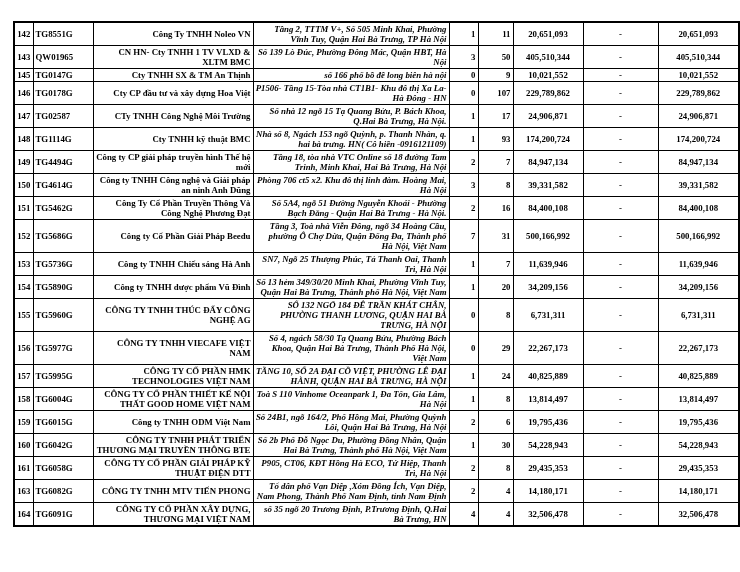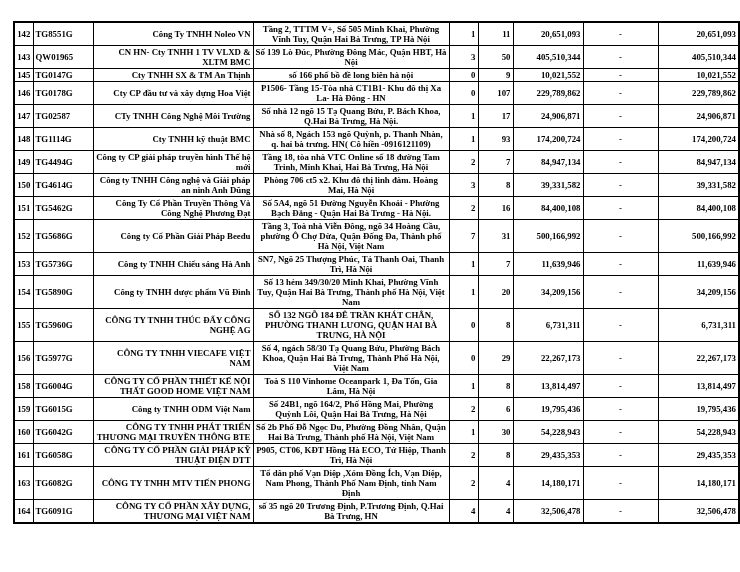--- a/index.html
+++ b/index.html
@@ -14,24 +14,24 @@
     line-height:10px;
     color:#000;
     padding:1px 2px;
     vertical-align:middle;
     overflow:hidden;
     word-wrap:break-word;
   }
   td.c-no{text-align:center;padding-left:3px;}
   td.c-code{text-align:left;}
   td.c-company{text-align:right;}
-  td.c-address{text-align:center;}
+  td.c-address{text-align:right;font-style:italic;}
   td.c-num{text-align:right;padding-right:3px;}
   td.c-dash{text-align:center;}
-  td.c-amt{text-align:right;padding-right:3px;}
+  td.c-amt{text-align:center;padding-right:3px;}
 </style>
 </head>
 <body>
 
 <div class="table-wrap">
   <table class="company-table">
     <colgroup>
       <col style="width:19px">
       <col style="width:60px">
       <col style="width:160px">
@@ -191,20 +191,31 @@
           <td class="c-code">TG5977G</td>
           <td class="c-company">CÔNG TY TNHH VIECAFE VIỆT NAM</td>
           <td class="c-address">Số 4, ngách 58/30 Tạ Quang Bửu, Phường Bách Khoa, Quận Hai Bà Trưng, Thành Phố Hà Nội, Việt Nam</td>
           <td class="c-num">0</td>
           <td class="c-num">29</td>
           <td class="c-amt">22,267,173</td>
           <td class="c-dash">-</td>
           <td class="c-amt">22,267,173</td>
         </tr>
         <tr>
+          <td class="c-no">157</td>
+          <td class="c-code">TG5995G</td>
+          <td class="c-company">CÔNG TY CỔ PHẦN HMK TECHNOLOGIES VIỆT NAM</td>
+          <td class="c-address">TẦNG 10, SỐ 2A ĐẠI CỒ VIỆT, PHƯỜNG LÊ ĐẠI HÀNH, QUẬN HAI BÀ TRƯNG, HÀ NỘI</td>
+          <td class="c-num">1</td>
+          <td class="c-num">24</td>
+          <td class="c-amt">40,825,889</td>
+          <td class="c-dash">-</td>
+          <td class="c-amt">40,825,889</td>
+        </tr>
+        <tr>
           <td class="c-no">158</td>
           <td class="c-code">TG6004G</td>
           <td class="c-company">CÔNG TY CỔ PHẦN THIẾT KẾ NỘI THẤT GOOD HOME VIỆT NAM</td>
           <td class="c-address">Toà S 110 Vinhome Oceanpark 1, Đa Tốn, Gia Lâm, Hà Nội</td>
           <td class="c-num">1</td>
           <td class="c-num">8</td>
           <td class="c-amt">13,814,497</td>
           <td class="c-dash">-</td>
           <td class="c-amt">13,814,497</td>
         </tr>

